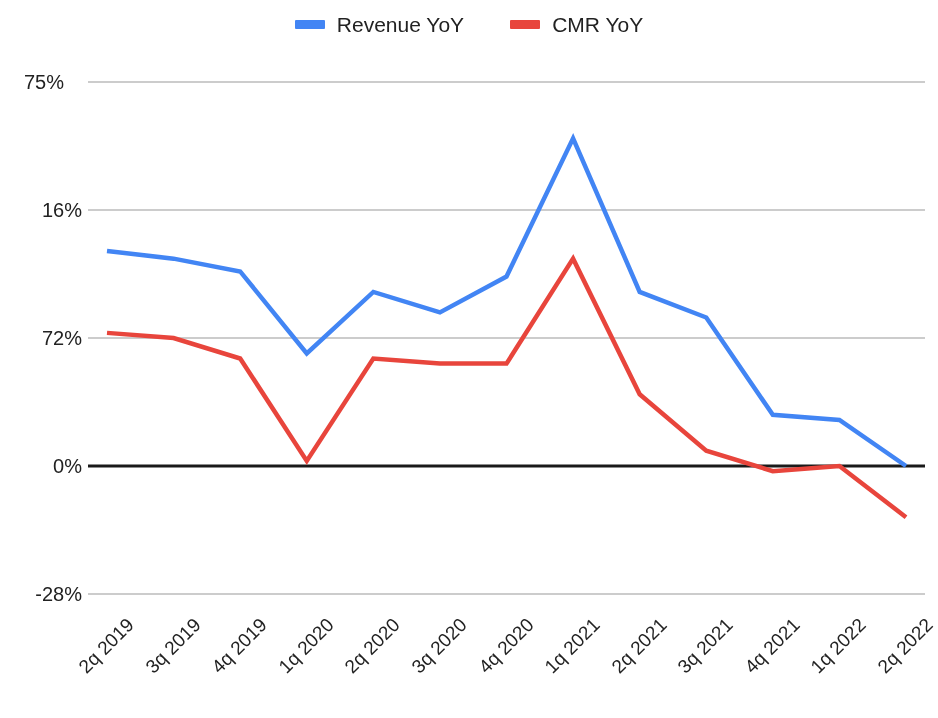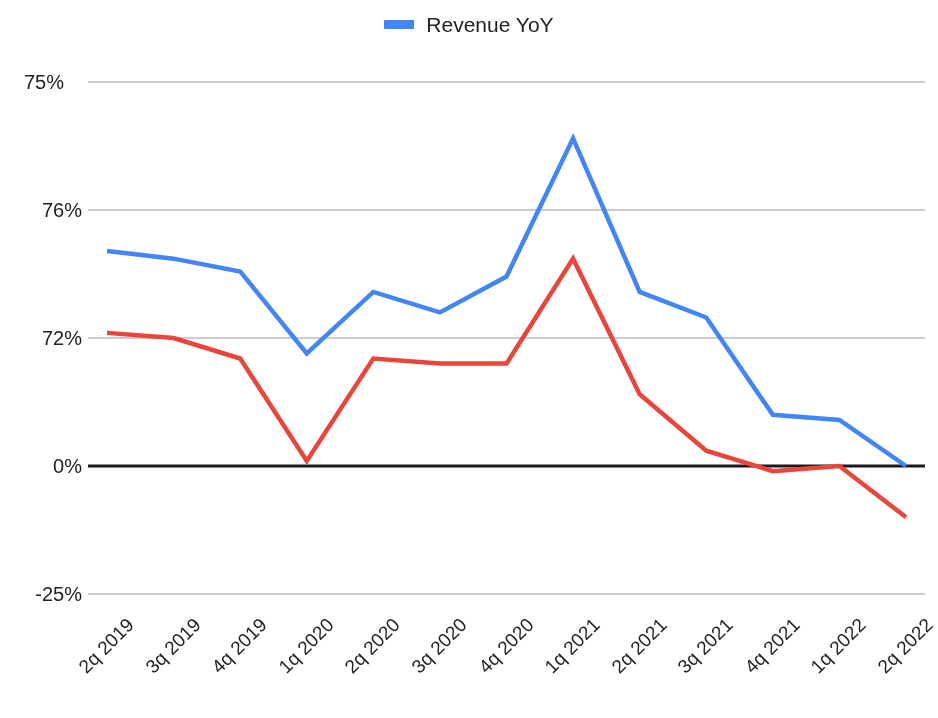--- a/index.html
+++ b/index.html
@@ -102,44 +102,48 @@
 </head>
 <body>
 
 <div id="chart-root">
 
   <div class="legend">
     <div class="legend-item">
       <span class="legend-swatch" style="background:#4285F4;"></span>
       <span class="legend-label">Revenue YoY</span>
     </div>
+    <div class="legend-item">
+      <span class="legend-swatch" style="background:#E8453C;"></span>
+      <span class="legend-label">CMR YoY</span>
+    </div>
   </div>
 
   <div class="plot">
     <svg width="938" height="718" viewBox="0 0 938 718">
       <g id="gridlines">
           <line x1="88" x2="925" y1="82" y2="82" stroke="#CCCCCC" stroke-width="2"></line>
           <line x1="88" x2="925" y1="210" y2="210" stroke="#CCCCCC" stroke-width="2"></line>
           <line x1="88" x2="925" y1="338" y2="338" stroke="#CCCCCC" stroke-width="2"></line>
           <line x1="88" x2="925" y1="466" y2="466" stroke="#1A1A1A" stroke-width="3"></line>
           <line x1="88" x2="925" y1="594" y2="594" stroke="#CCCCCC" stroke-width="2"></line>
         </g>
       <g id="series-group">
           <polyline points="107.00,250.96 173.58,258.64 240.17,271.44 306.75,353.36 373.33,291.92 439.92,312.40 506.50,276.56 573.08,138.32 639.67,291.92 706.25,317.52 772.83,414.80 839.42,419.92 906.00,466.00" fill="none" stroke="#4285F4" stroke-width="4.5" stroke-linejoin="miter" stroke-linecap="butt"></polyline>
           <polyline points="107.00,332.88 173.58,338.00 240.17,358.48 306.75,460.88 373.33,358.48 439.92,363.60 506.50,363.60 573.08,258.64 639.67,394.32 706.25,450.64 772.83,471.12 839.42,466.00 906.00,517.20" fill="none" stroke="#E8453C" stroke-width="4.5" stroke-linejoin="miter" stroke-linecap="butt"></polyline>
         </g>
     </svg>
   </div>
 
   <div class="yaxis-labels" id="yaxis-labels">
       <div class="ytick" style="top: 82px; text-align: center;">75%</div>
-      <div class="ytick" style="top: 210px;">76%</div>
+      <div class="ytick" style="top: 210px;">16%</div>
       <div class="ytick" style="top: 338px;">72%</div>
       <div class="ytick" style="top: 466px;">0%</div>
-      <div class="ytick" style="top: 594px;">-25%</div>
+      <div class="ytick" style="top: 594px;">-28%</div>
     </div>
 
   <div class="xaxis-labels" id="xaxis-labels">
       <div class="xtick" style="left: -77px; width: 200px; top: 614px;">2q 2019</div>
       <div class="xtick" style="left: -10.4167px; width: 200px; top: 614px;">3q 2019</div>
       <div class="xtick" style="left: 56.1667px; width: 200px; top: 614px;">4q 2019</div>
       <div class="xtick" style="left: 122.75px; width: 200px; top: 614px;">1q 2020</div>
       <div class="xtick" style="left: 189.333px; width: 200px; top: 614px;">2q 2020</div>
       <div class="xtick" style="left: 255.917px; width: 200px; top: 614px;">3q 2020</div>
       <div class="xtick" style="left: 322.5px; width: 200px; top: 614px;">4q 2020</div>

